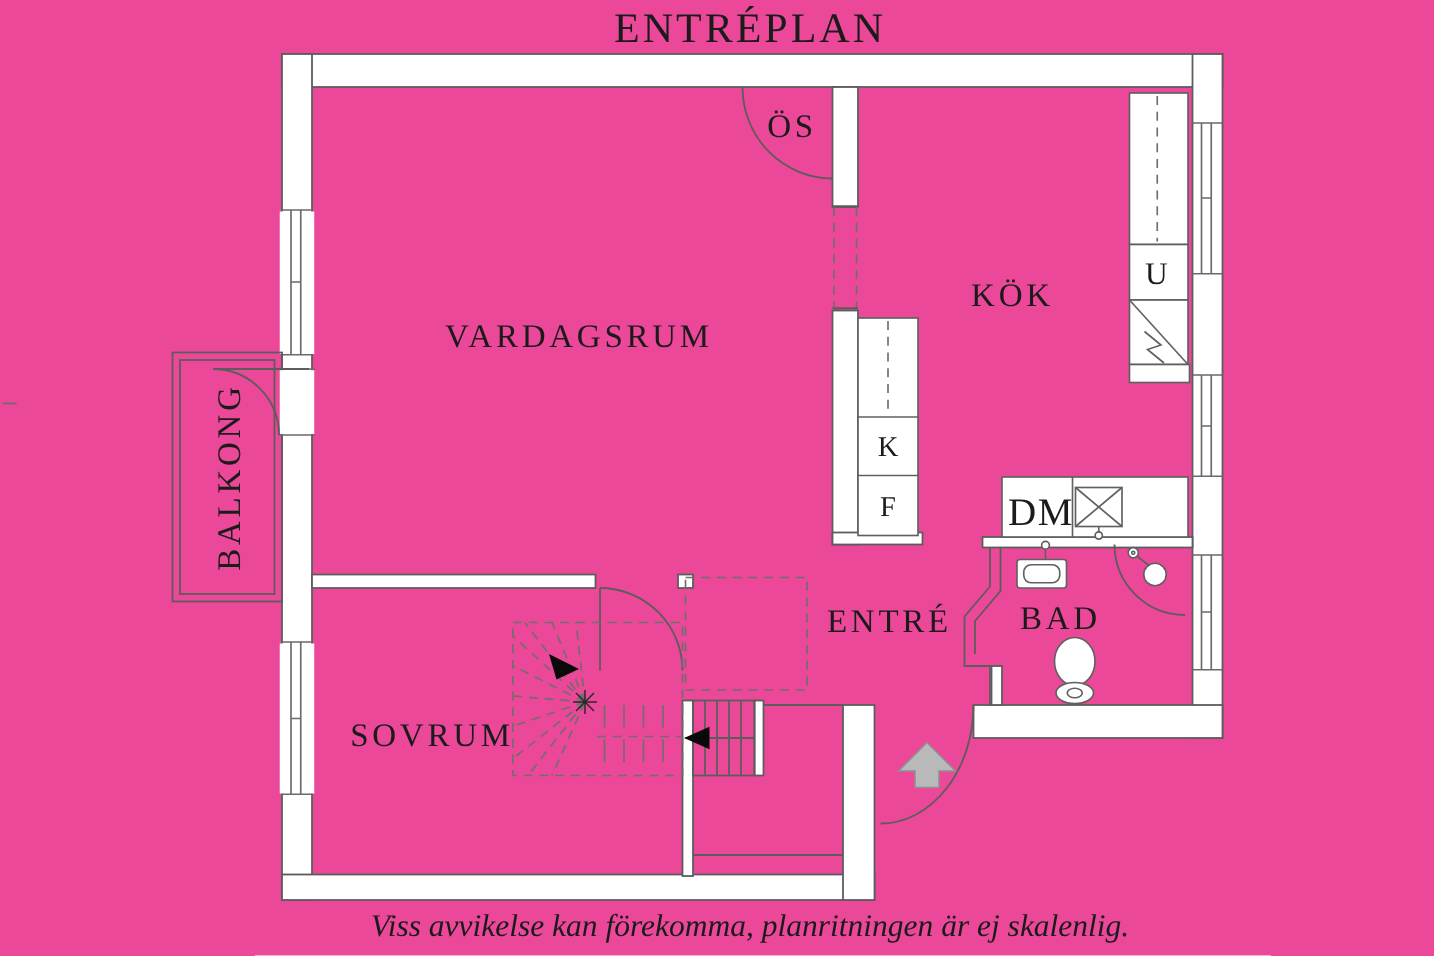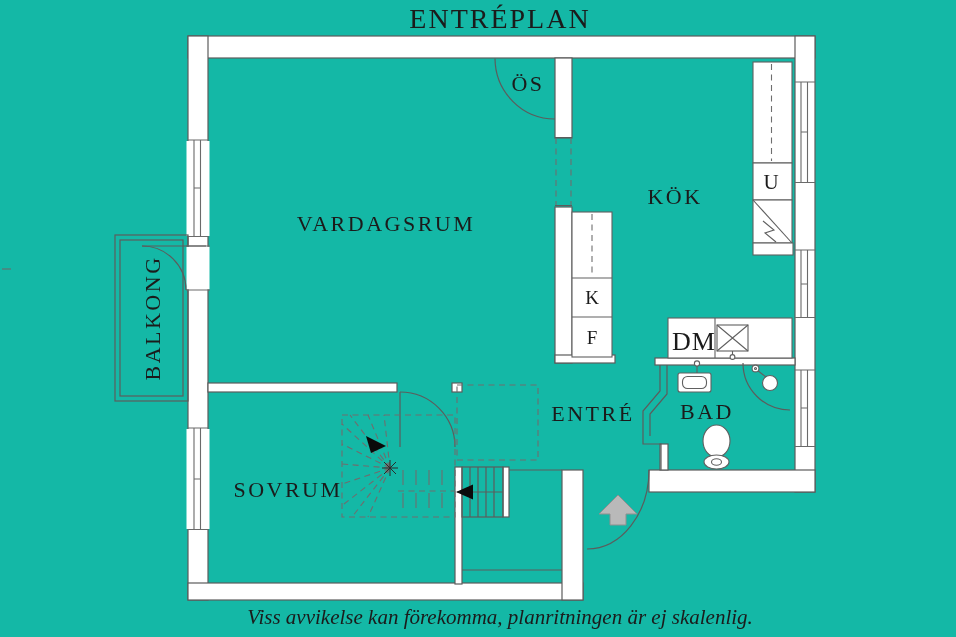--- a/index.html
+++ b/index.html
@@ -1,16 +1,16 @@
 <!DOCTYPE html>
 <html style="--wall: #5c5c5c; --text: #1b1b1b; --arrow: #b9b9b9; --stair-arrow: #0a0a0a;"><head>
 <meta charset="utf-8">
 <style>
   html,body{margin:0;padding:0;background:#fff;}
-  .stage{position:relative;width:956px;height:637px;background:#14b8a6;overflow:hidden;
+  .stage{position:relative;width:956px;height:637px;background:#ec4899;overflow:hidden;
          font-family:"Liberation Serif","DejaVu Serif",serif;}
   svg{position:absolute;left:0;top:0;}
   .wall{fill:#ffffff;stroke:var(--wall,#5c5c5c);stroke-width:1.2;}
   .ln{fill:none;stroke:var(--wall,#5c5c5c);stroke-width:1.2;}
   .fix{fill:#ffffff;stroke:#606060;stroke-width:1.1;}
   .fxl{fill:none;stroke:#606060;stroke-width:1.1;}
   .dash{fill:none;stroke:#6e6e6e;stroke-width:1.1;stroke-dasharray:6 4.5;}
   .dashT{fill:none;stroke:#6e6e6e;stroke-width:1.1;stroke-dasharray:15 8;}
   .winwhite{fill:#ffffff;stroke:none;}
   .winln{fill:none;stroke:#6a6a6a;stroke-width:1.1;}

